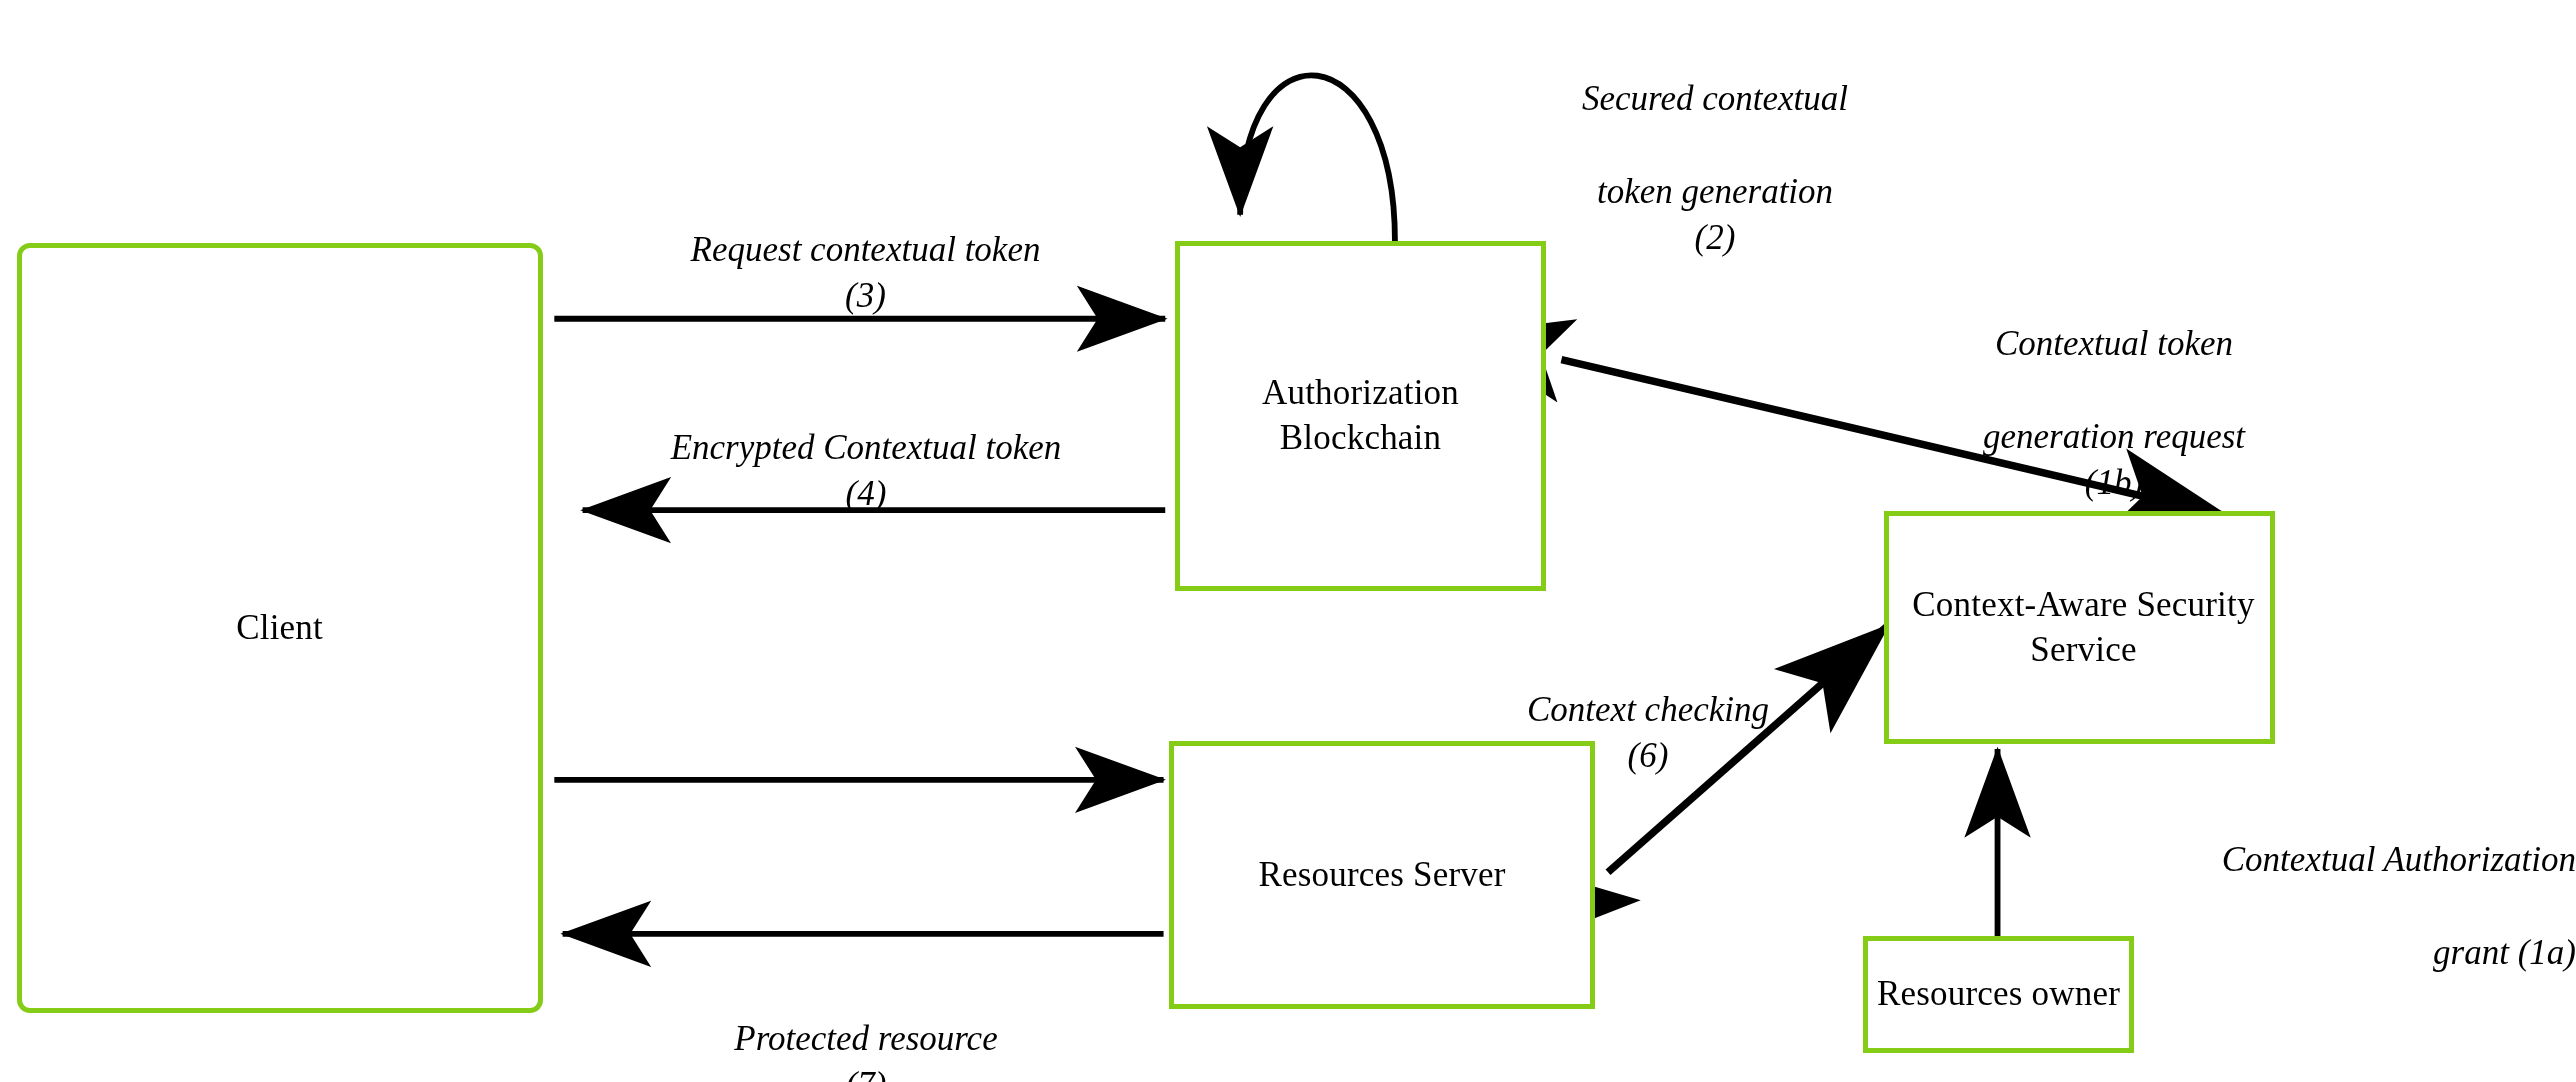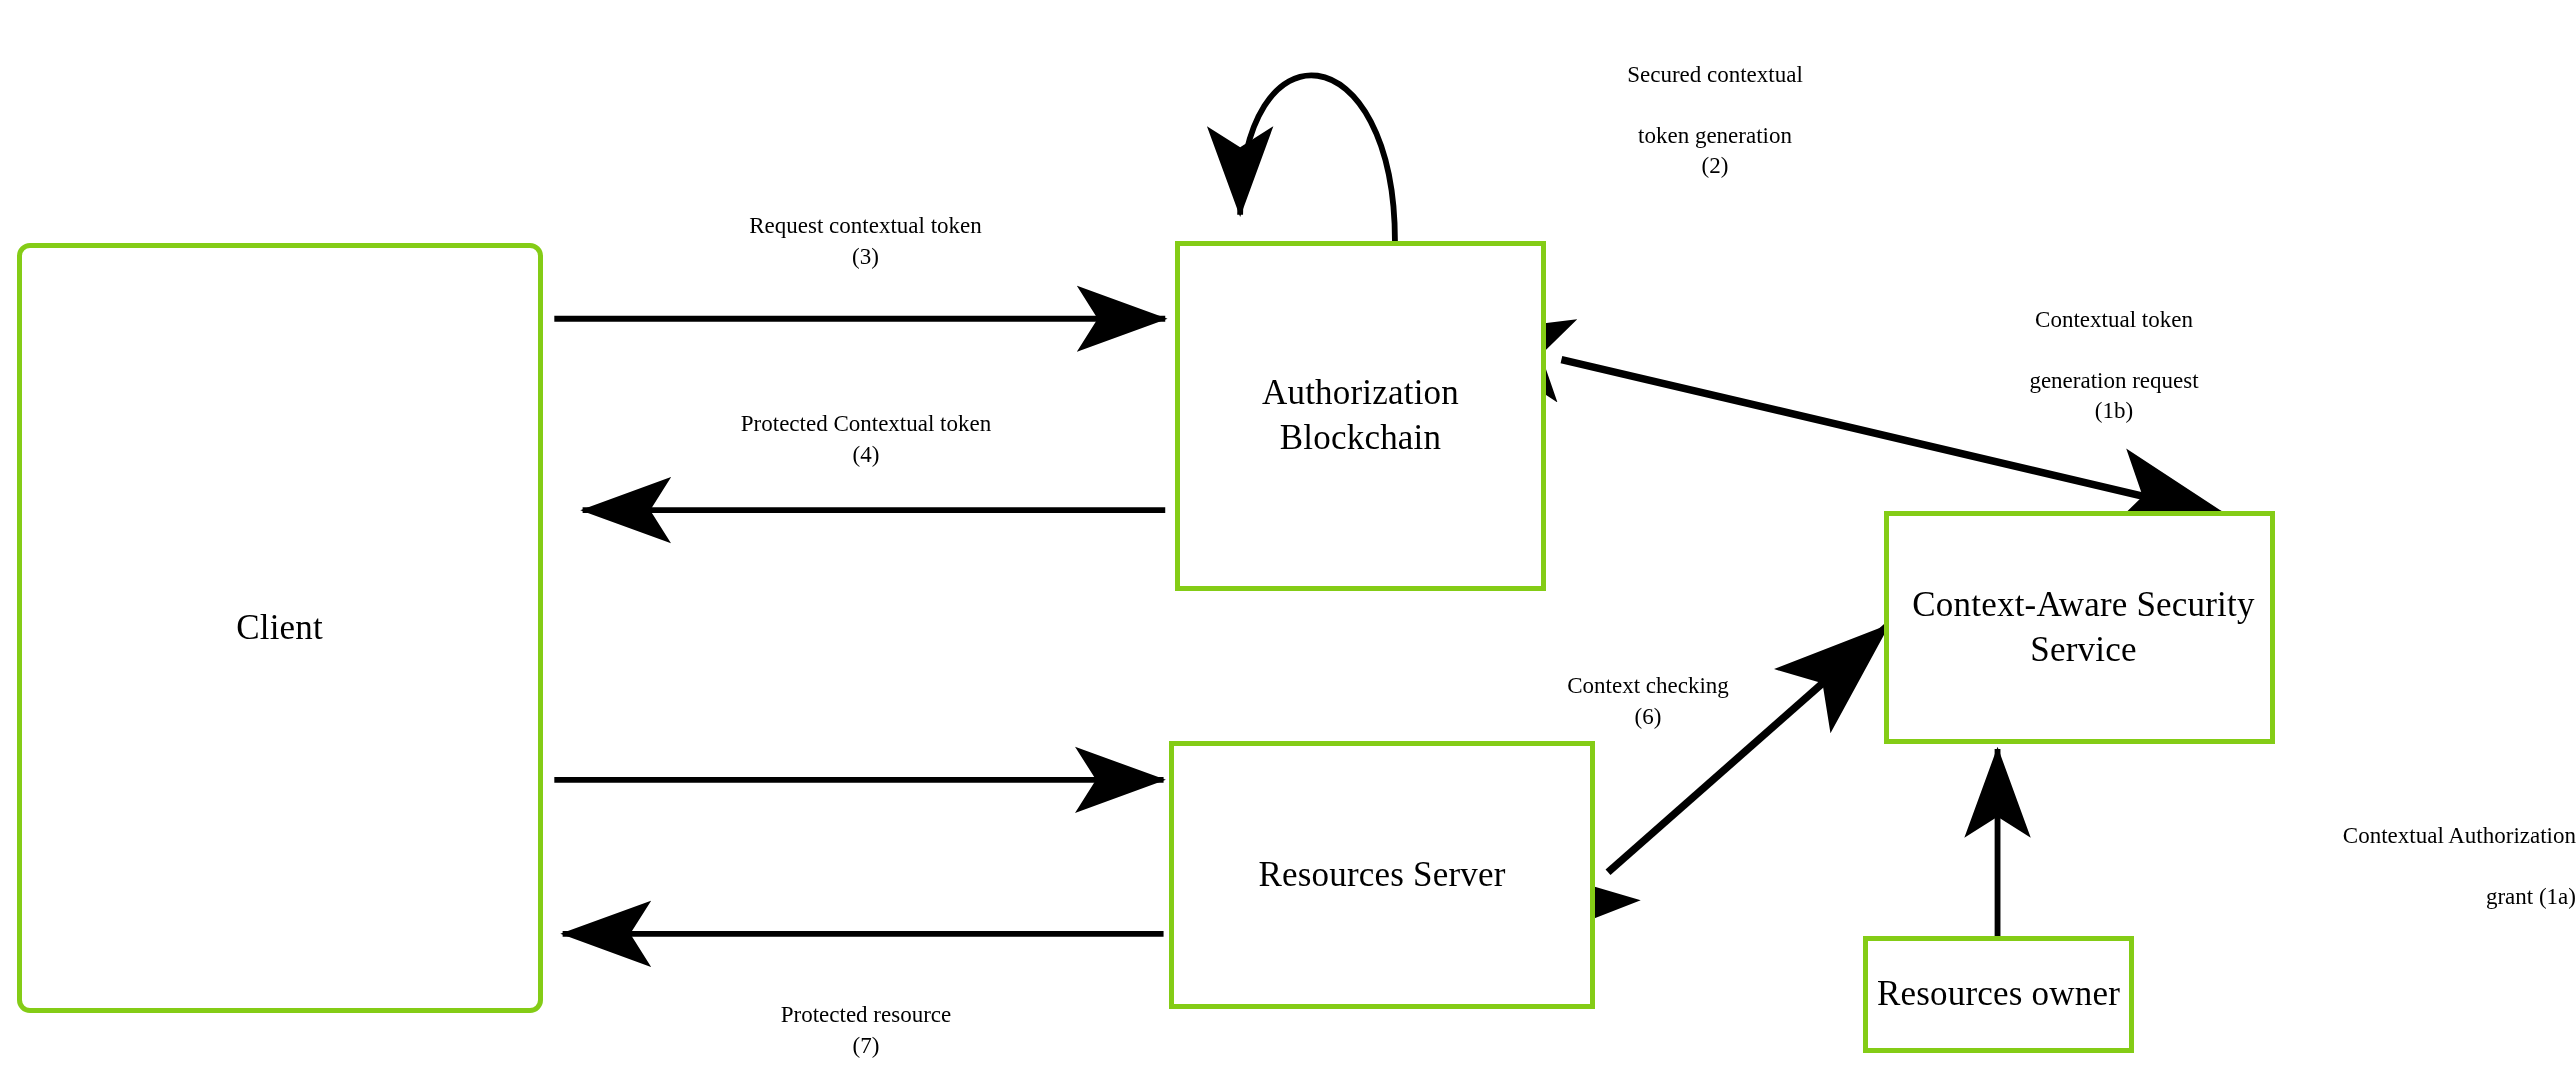--- a/index.html
+++ b/index.html
@@ -38,23 +38,24 @@
   }
   .node-label {
     font-size: 35px;
     line-height: 1.28;
     letter-spacing: 0.2px;
     white-space: pre-line;
   }
   .edge-label {
     position: absolute;
     text-align: center;
-    font-size: 23px;
+    font-size: 35px;
     line-height: 1.32;
     white-space: pre-line;
+    font-style: italic;
   }
   .edge-label .step {
     display: block;
   }
 </style>
 </head>
 <body>
 
 <div id="diagram-root">
 
@@ -133,21 +134,21 @@
     <span>generation request</span>
     <span class="step">(1b)</span>
   </div>
 
   <div class="edge-label" style="left:616px; top:181px; width:499px;">
     <span>Request contextual token</span>
     <span class="step">(3)</span>
   </div>
 
   <div class="edge-label" style="left:608px; top:379px; width:516px;">
-    <span>Protected Contextual token</span>
+    <span>Encrypted Contextual token</span>
     <span class="step">(4)</span>
   </div>
 
 
   <div class="edge-label" style="left:1473px; top:641px; width:350px;">
     <span>Context checking</span>
     <span class="step">(6)</span>
   </div>
 
   <div class="edge-label" style="left:633px; top:970px; width:466px;">

